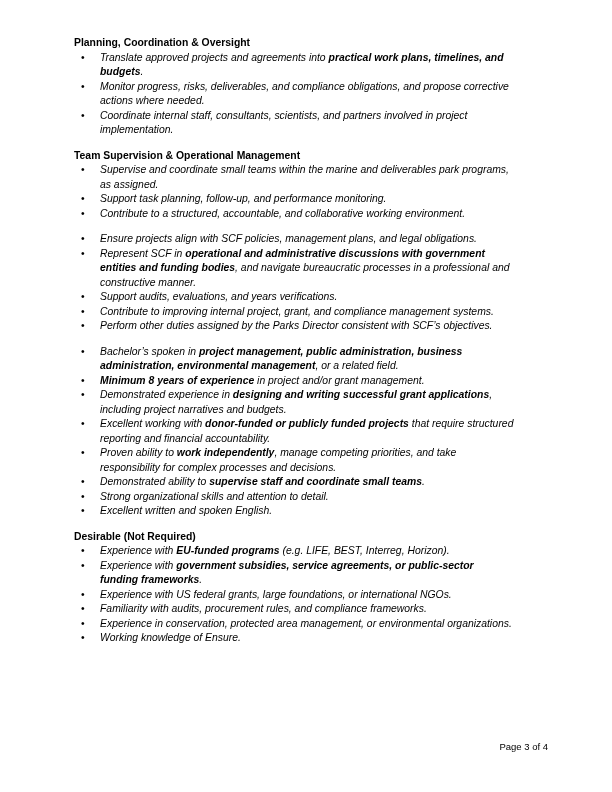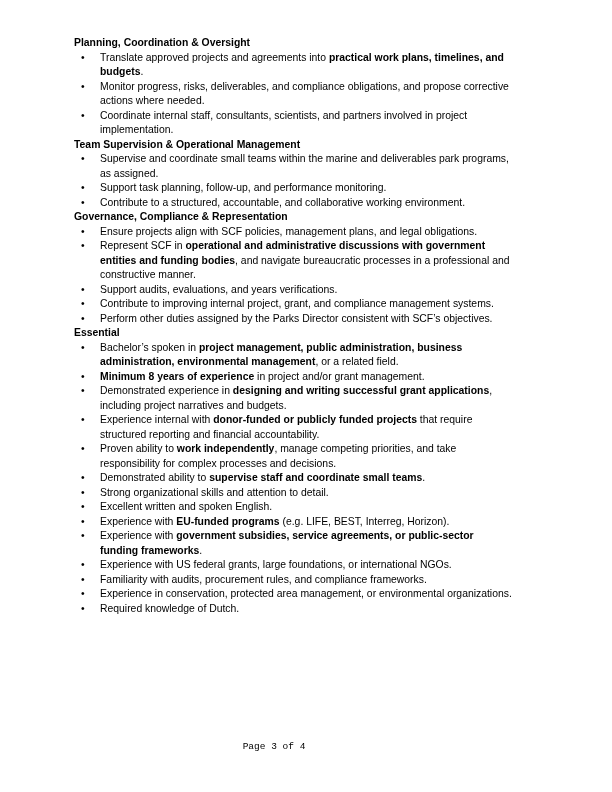--- a/index.html
+++ b/index.html
@@ -13,50 +13,50 @@
     font-size: 10.4px;
     line-height: 14.5px;
     overflow: hidden;
   }
   .content {
     position: absolute;
     top: 36px;
     left: 74px;
     right: 34px;
   }
-  section + section { }
+  section + section { margin-top: 11px; }
   h2 {
     margin: 0;
     font-size: 10.4px;
     line-height: 14.5px;
     font-weight: 700;
   }
   ul {
     margin: 0;
     padding: 0;
     list-style: none;
   }
   li { display: flex; }
   .marker {
     flex: 0 0 26px;
     width: 26px;
     box-sizing: border-box;
     padding-left: 7px;
     font-size: 10.4px;
     line-height: 14.5px;
   }
-  .text { flex: 1 1 auto; }
+  .text { flex: 1 1 auto; font-style: italic; }
   .text b { font-weight: 700; }
   .footer {
     position: absolute;
     top: 741px;
     left: 0;
     right: 0;
-    text-align: center;
-    font-family: Liberation Mono, monospace;
+    text-align: right;
+    font-family: Liberation Sans, sans-serif;
     font-size: 9.5px;
     line-height: 12px;
     color: #000000;
   }
 </style>
 </head>
 <body>
 
 <div class="page">
   <main class="content">
@@ -88,21 +88,20 @@
             <span class="marker">•</span>
             <span class="text"><span>Support task planning, follow-up, and performance monitoring.</span></span>
           </li>
           <li>
             <span class="marker">•</span>
             <span class="text"><span>Contribute to a structured, accountable, and collaborative working environment.</span></span>
           </li>
         </ul>
       </section>
       <section>
-        <h2>Governance, Compliance &amp; Representation</h2>
         <ul>
           <li>
             <span class="marker">•</span>
             <span class="text"><span>Ensure projects align with SCF policies, management plans, and legal obligations.</span></span>
           </li>
           <li>
             <span class="marker">•</span>
             <span class="text"><span>Represent SCF in </span><b>operational and administrative discussions with government entities and funding bodies</b><span>, and navigate bureaucratic processes in a professional and constructive manner.</span></span>
           </li>
           <li>
@@ -113,57 +112,57 @@
             <span class="marker">•</span>
             <span class="text"><span>Contribute to improving internal project, grant, and compliance management systems.</span></span>
           </li>
           <li>
             <span class="marker">•</span>
             <span class="text"><span>Perform other duties assigned by the Parks Director consistent with SCF’s objectives.</span></span>
           </li>
         </ul>
       </section>
       <section>
-        <h2>Essential</h2>
         <ul>
           <li>
             <span class="marker">•</span>
             <span class="text"><span>Bachelor’s spoken in </span><b>project management, public administration, business administration, environmental management</b><span>, or a related field.</span></span>
           </li>
           <li>
             <span class="marker">•</span>
             <span class="text"><b>Minimum 8 years of experience</b><span> in project and/or grant management.</span></span>
           </li>
           <li>
             <span class="marker">•</span>
             <span class="text"><span>Demonstrated experience in </span><b>designing and writing successful grant applications</b><span>, including project narratives and budgets.</span></span>
           </li>
           <li>
             <span class="marker">•</span>
-            <span class="text"><span>Experience internal with </span><b>donor-funded or publicly funded projects</b><span> that require structured reporting and financial accountability.</span></span>
+            <span class="text"><span>Excellent working with </span><b>donor-funded or publicly funded projects</b><span> that require structured reporting and financial accountability.</span></span>
           </li>
           <li>
             <span class="marker">•</span>
             <span class="text"><span>Proven ability to </span><b>work independently</b><span>, manage competing priorities, and take responsibility for complex processes and decisions.</span></span>
           </li>
           <li>
             <span class="marker">•</span>
             <span class="text"><span>Demonstrated ability to </span><b>supervise staff and coordinate small teams</b><span>.</span></span>
           </li>
           <li>
             <span class="marker">•</span>
             <span class="text"><span>Strong organizational skills and attention to detail.</span></span>
           </li>
           <li>
             <span class="marker">•</span>
             <span class="text"><span>Excellent written and spoken English.</span></span>
           </li>
         </ul>
       </section>
       <section>
+        <h2>Desirable (Not Required)</h2>
         <ul>
           <li>
             <span class="marker">•</span>
             <span class="text"><span>Experience with </span><b>EU-funded programs</b><span> (e.g. LIFE, BEST, Interreg, Horizon).</span></span>
           </li>
           <li>
             <span class="marker">•</span>
             <span class="text"><span>Experience with </span><b>government subsidies, service agreements, or public-sector funding frameworks</b><span>.</span></span>
           </li>
           <li>
@@ -173,21 +172,21 @@
           <li>
             <span class="marker">•</span>
             <span class="text"><span>Familiarity with audits, procurement rules, and compliance frameworks.</span></span>
           </li>
           <li>
             <span class="marker">•</span>
             <span class="text"><span>Experience in conservation, protected area management, or environmental organizations.</span></span>
           </li>
           <li>
             <span class="marker">•</span>
-            <span class="text"><span>Required knowledge of Dutch.</span></span>
+            <span class="text"><span>Working knowledge of Ensure.</span></span>
           </li>
         </ul>
       </section>
     </main>
   <footer class="footer">
     <span>Page 3 of 4</span>
   </footer>
 </div>
 
 </body></html>

